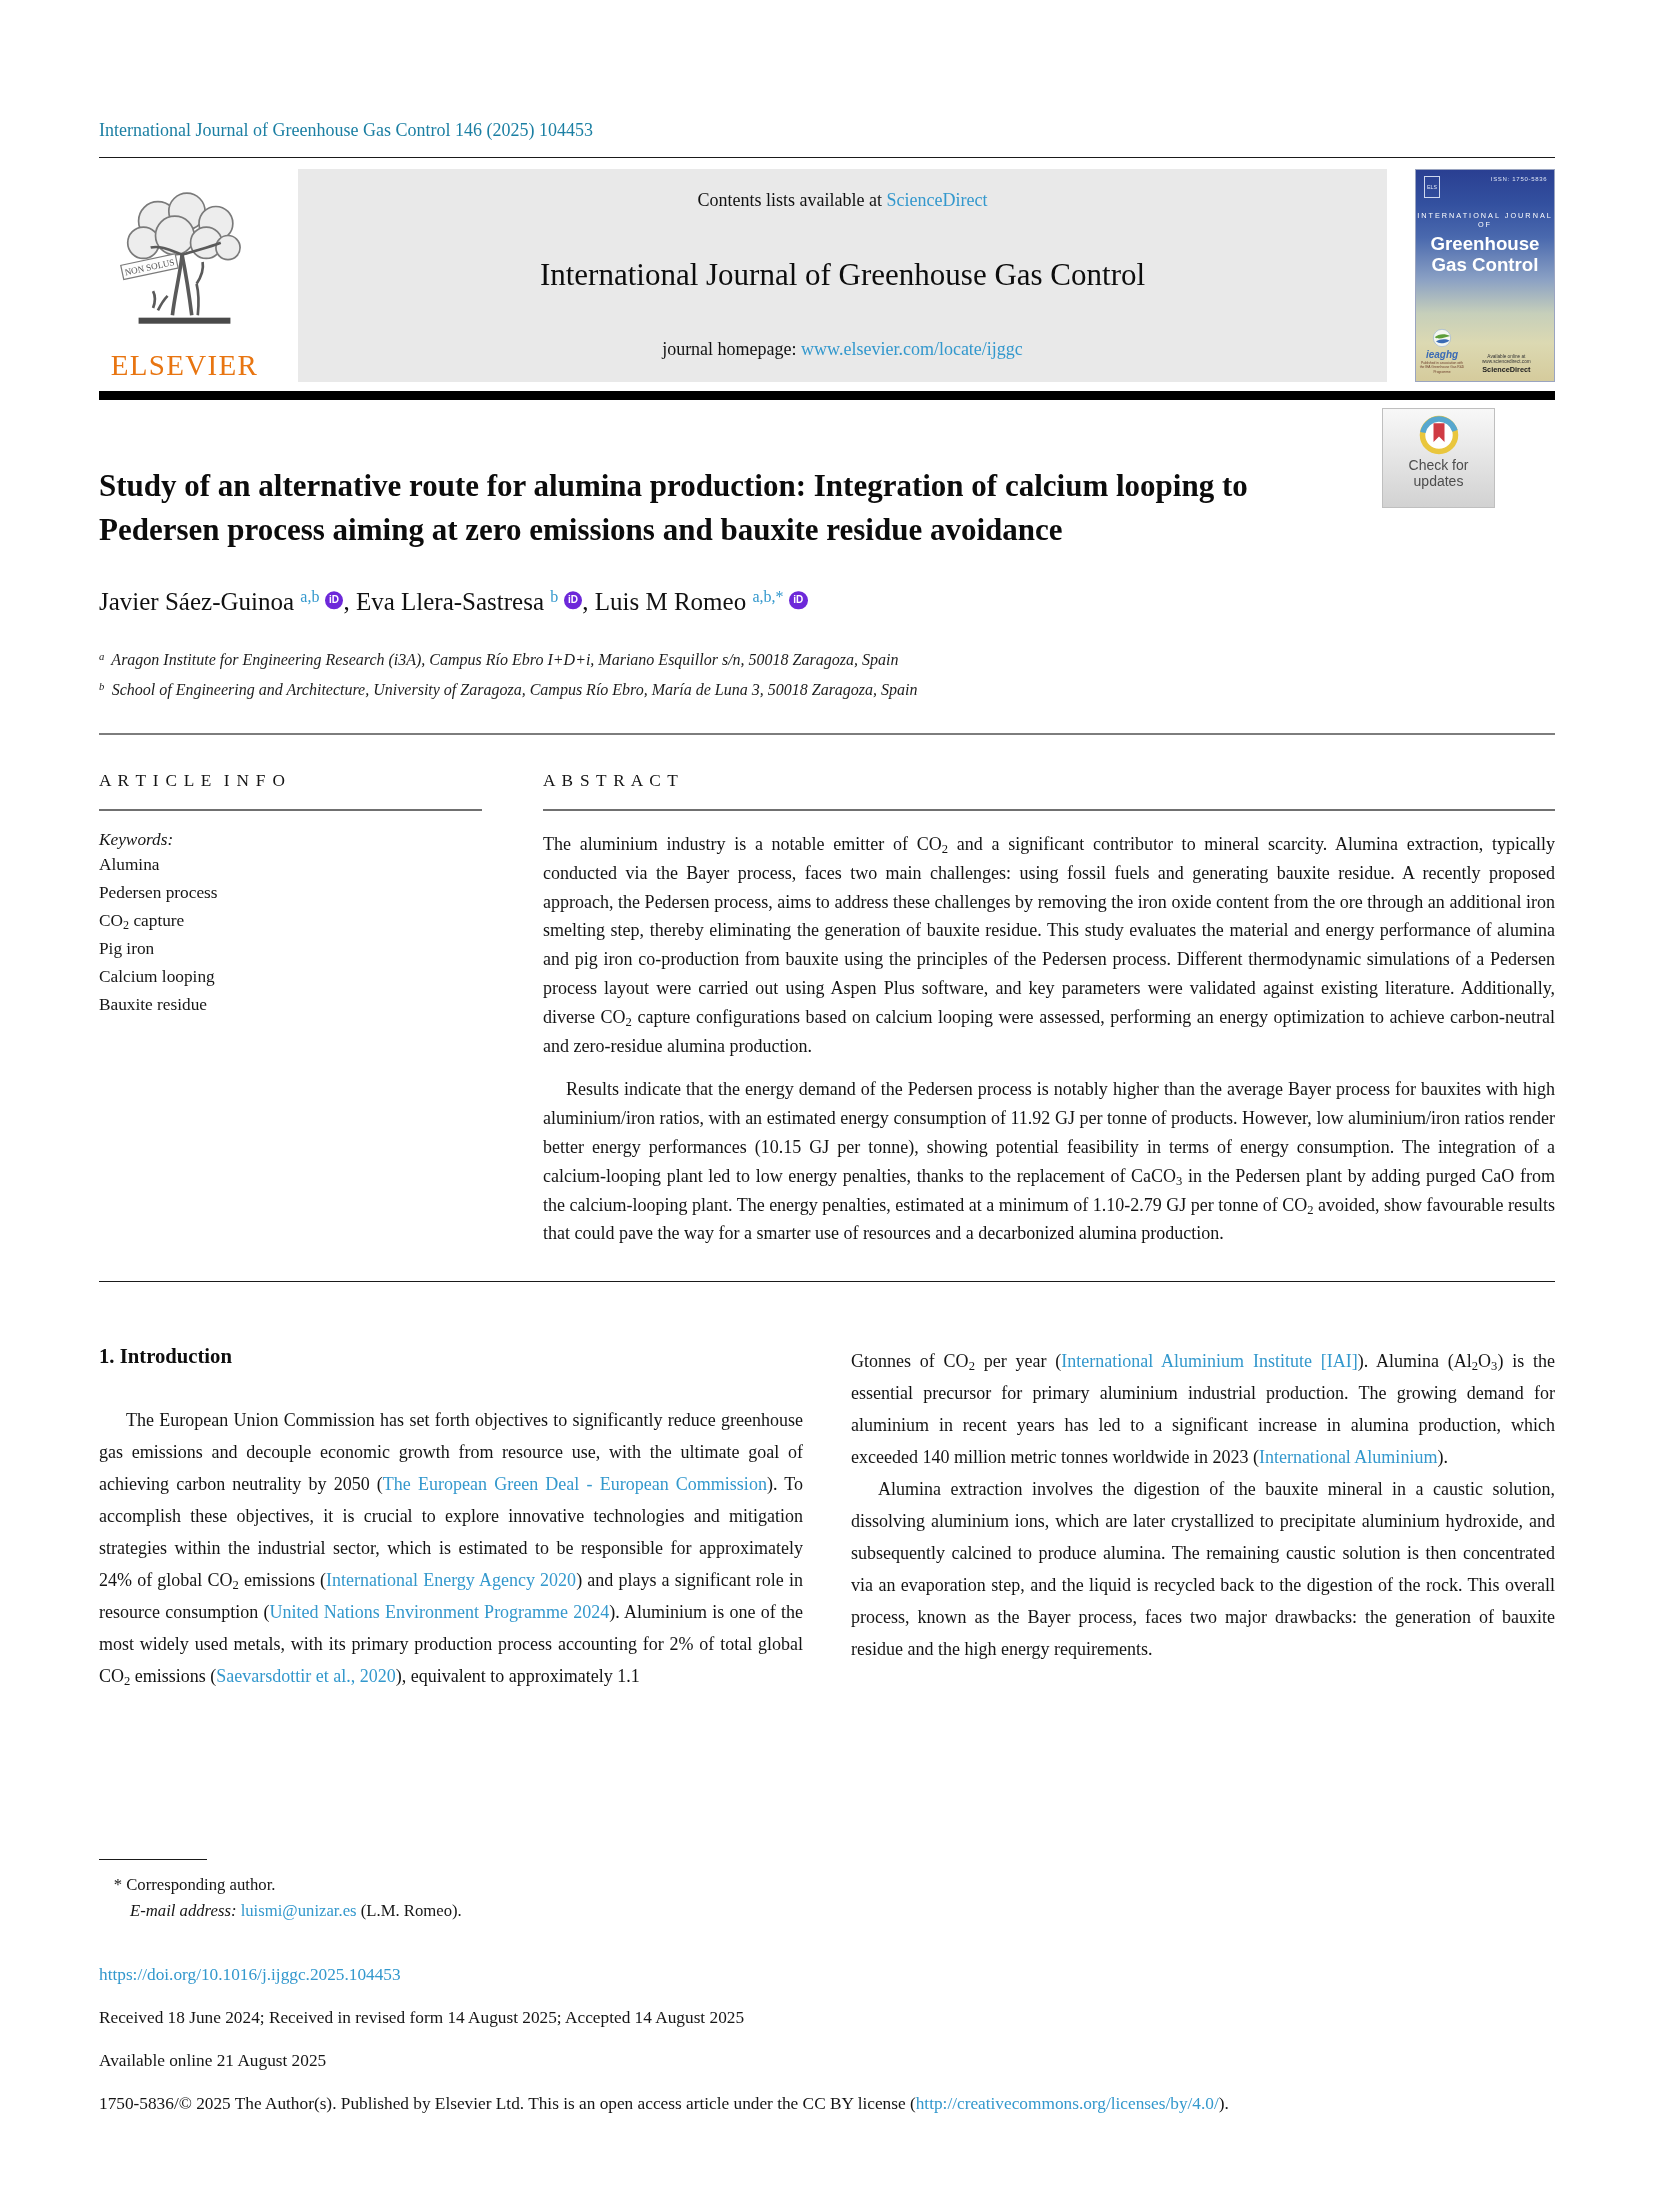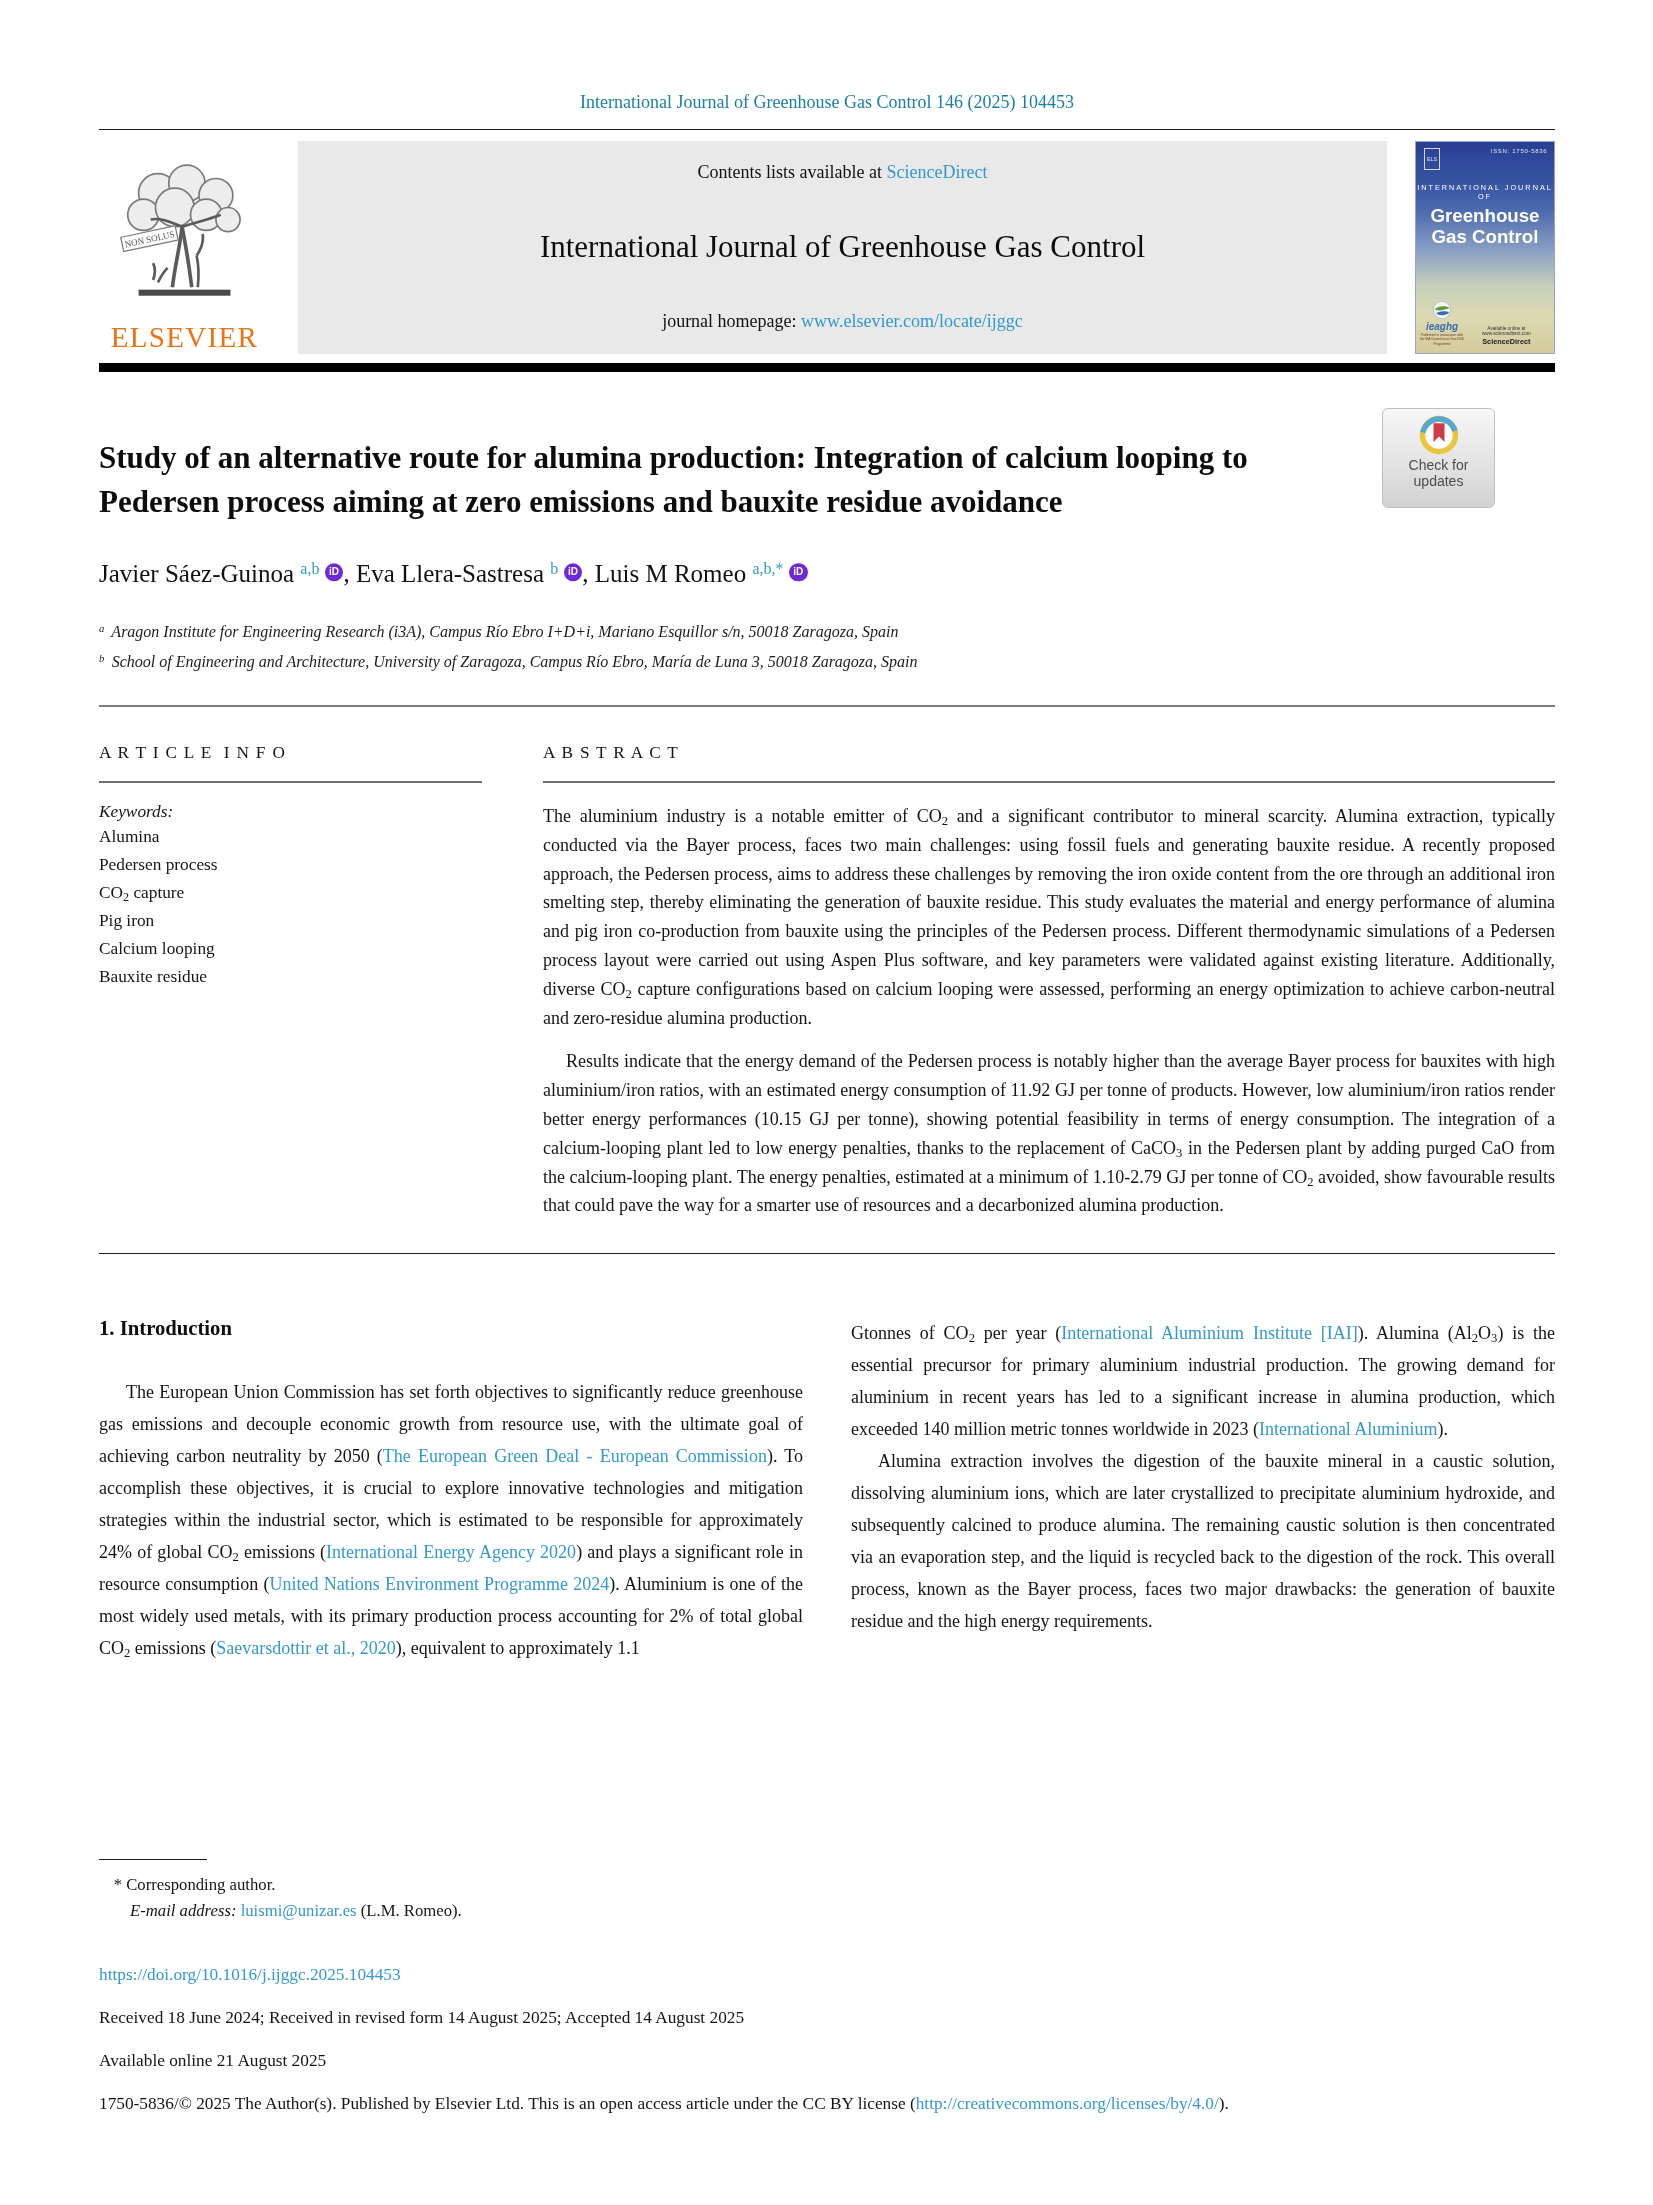--- a/index.html
+++ b/index.html
@@ -9,21 +9,21 @@
     width: 1654px; height: 2205px;
     margin: 0 auto;
     background: #ffffff;
     font-family: "Liberation Serif", serif;
     color: #161616;
     overflow: hidden;
   }
   .inner { margin: 0 99px; }
 
   
-  .masthead { padding-top: 92px; text-align: center; font-size: 18px; color: #1b7fa3; }
+  .masthead { padding-top: 120px; font-size: 18px; color: #1b7fa3; }
   .rule-thin { border: none; border-top: 1.3px solid #1a1a1a; margin-top: 16px; }
 
   
   .header { display: flex; margin-top: 10.7px; height: 213px; align-items: stretch; }
   .logo-col { width: 171px; display: flex; flex-direction: column; align-items: center; justify-content: flex-end; }
   .logo-col svg { width: 145px; height: 165px; }
   .elsevier-word { font-size: 29px; color: #e87511; letter-spacing: 1.3px; margin-top: 1.3px; }
   .gray-box { flex: 1; background: #e9e9e9; margin: 0 28px; display: flex; flex-direction: column; align-items: center; justify-content: space-between; padding: 21.3px 16px; }
   .contents-line { font-size: 18px; color: #111; }
   .journal-title-big { font-size: 31px; color: #0d0d0d; }
@@ -45,21 +45,21 @@
   .ieaghg-cap { font-size: 3.3px; color: #6b3b2a; line-height: 1.3; margin-top: 1.3px; padding: 0 2.7px; }
   .cover-sd { flex: 1; text-align: center; padding-right: 9.3px; }
   .cover-avail { font-size: 4.7px; color: #333; }
   .cover-sd-word { font-size: 7.3px; font-weight: bold; color: #1c1c1c; margin-top: 1.3px; }
 
   .black-bar { height: 8.7px; background: #000; margin-top: 9.3px; }
 
   
   .check-badge { position: absolute; top: 408px; left: 1382px; width: 113px; height: 100px;
     background: linear-gradient(180deg,#f8f8f8 0%, #e3e3e3 55%, #d2d2d2 100%);
-    border: 0.7px solid #bfbfbf; border-radius: 6px;
+    border: 0.7px solid #bfbfbf; border-radius: 0;
     display: flex; flex-direction: column; align-items: center;
     font-family: "Liberation Sans", sans-serif; cursor: pointer; }
   .check-badge svg { margin-top: 4px; }
   .check-badge .cap { font-size: 14px; color: #4d4d4d; line-height: 1.15; text-align: center; }
 
   
   .title { margin-top: 64px; font-size: 31px; line-height: 1.42; max-width: 1214px; color: #0c0c0c; }
   .authors { margin-top: 36px; font-size: 25px; color: #111; }
   .authors sup { font-size: 16px; }
   .orcid { display: inline-block; width: 18.7px; height: 18.7px; border-radius: 50%;

